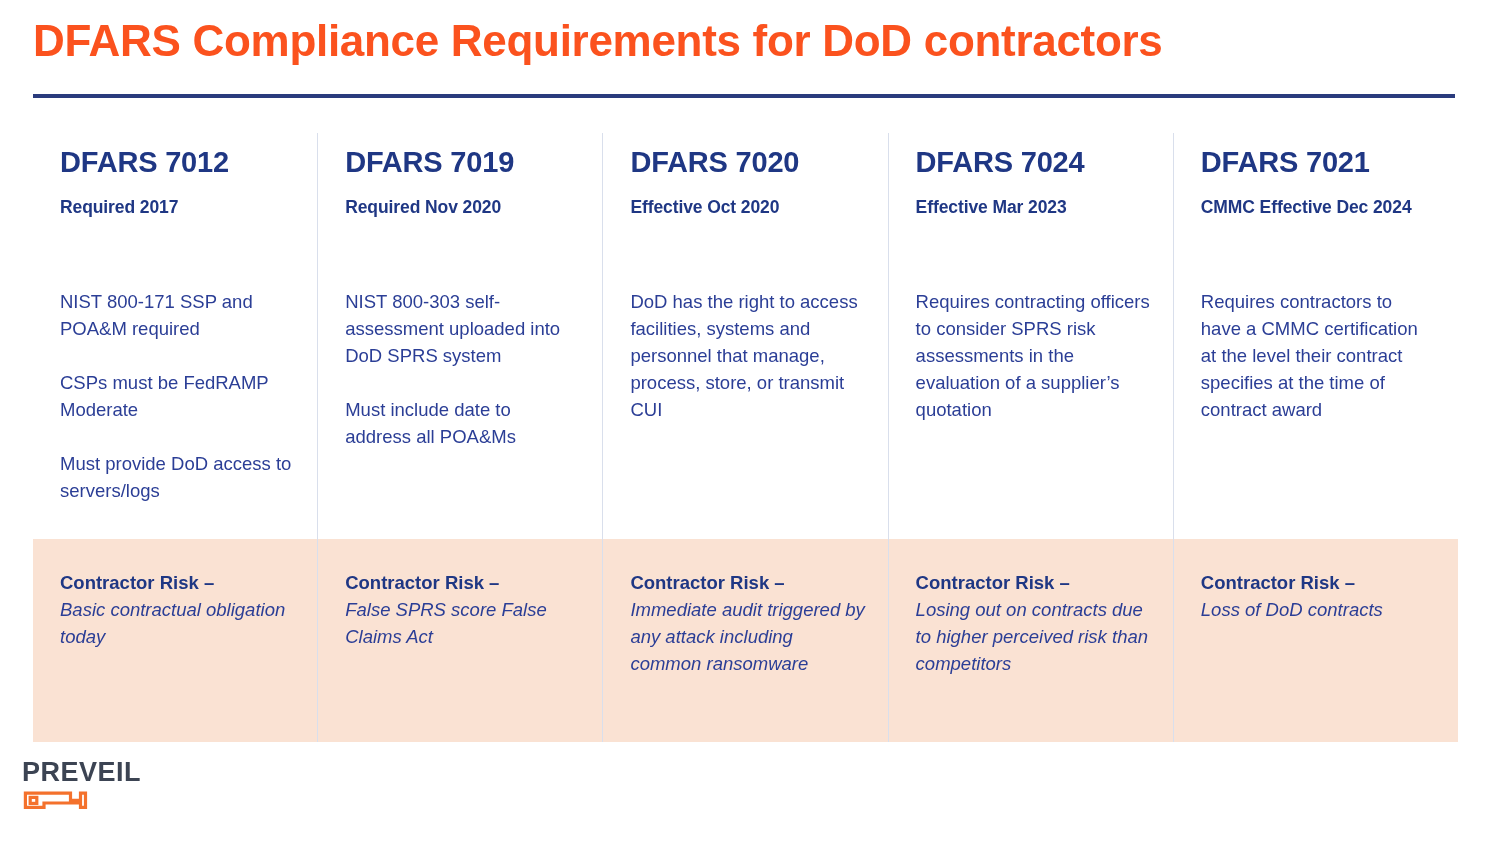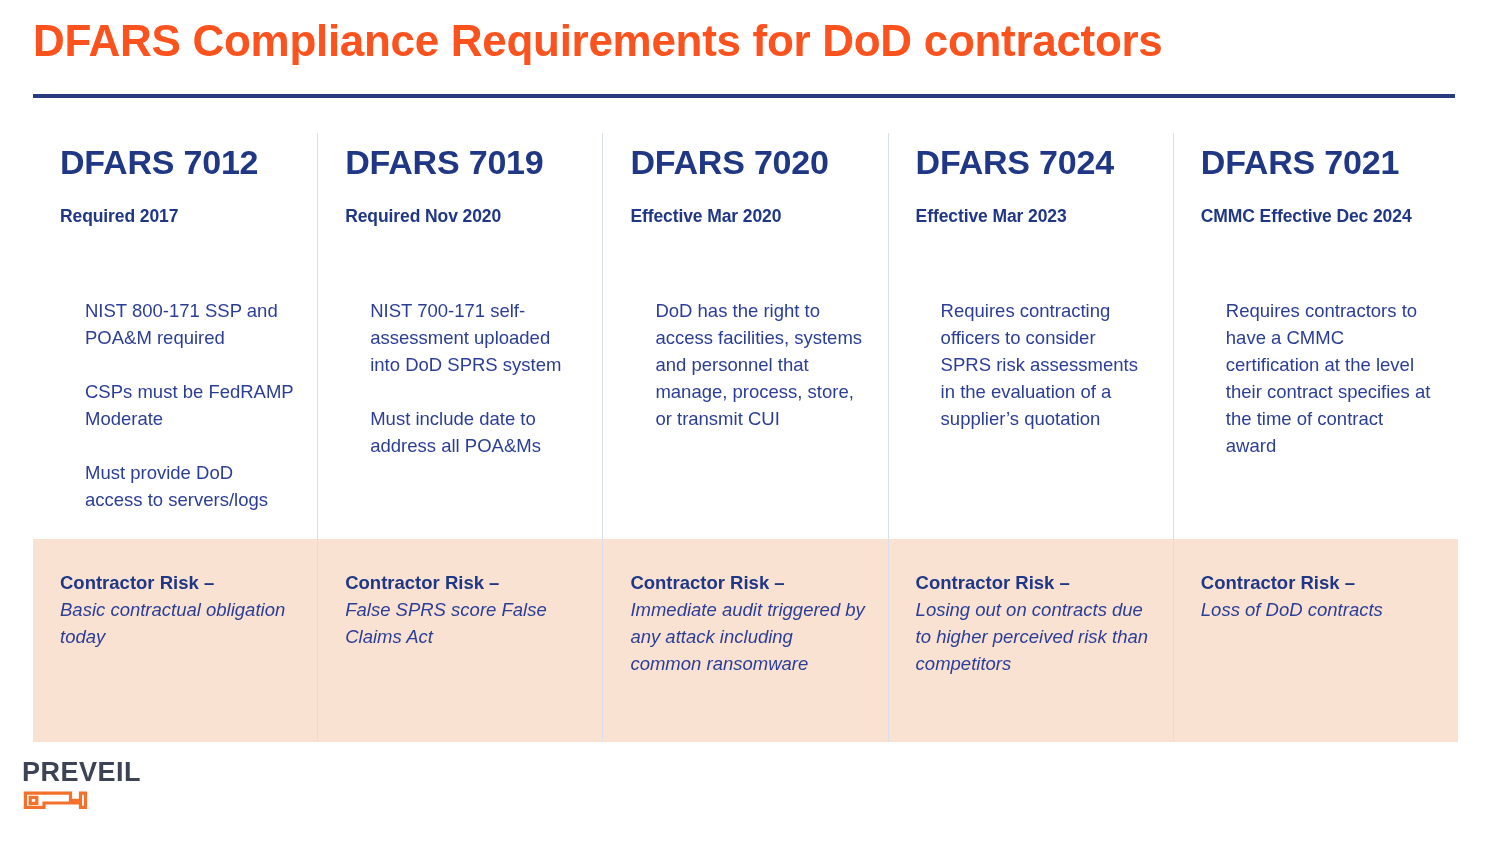--- a/index.html
+++ b/index.html
@@ -77,41 +77,40 @@
   }
 
   .col-lower {
     box-sizing: border-box;
     flex: 1 1 auto;
     background: #FAE2D3;
     padding: 30px 22px 0 27px;
   }
 
   .code {
-    font-size: 34px;
+    font-size: 29px;
     line-height: 32px;
     font-weight: bold;
     color: #1F3784;
     letter-spacing: -0.2px;
     white-space: nowrap;
   }
 
   .date {
-    margin-top: 27px;
+    margin-top: 18px;
     font-size: 17.5px;
     line-height: 22px;
     font-weight: bold;
     color: #1F3784;
     letter-spacing: -0.1px;
     white-space: nowrap;
   }
 
   .body-list {
     margin-top: 70px;
-    margin-left: 25px;
   }
   .body-item {
     font-size: 18.5px;
     line-height: 27px;
     color: #2B3E96;
     margin-bottom: 27px;
   }
   .body-item:last-child { margin-bottom: 0; }
 
   .risk-label {
@@ -173,34 +172,34 @@
         <div class="risk-label">Contractor Risk –</div>
         <div class="risk-text">Basic contractual obligation today</div>
       </div>
     </div>
 
     <div class="col">
       <div class="col-upper">
         <div class="code">DFARS 7019</div>
         <div class="date">Required Nov 2020</div>
         <div class="body-list">
-          <div class="body-item">NIST 700-171 self-assessment uploaded into DoD SPRS system</div>
+          <div class="body-item">NIST 800-303 self-assessment uploaded into DoD SPRS system</div>
           <div class="body-item">Must include date to address all POA&amp;Ms</div>
         </div>
       </div>
       <div class="col-lower">
         <div class="risk-label">Contractor Risk –</div>
         <div class="risk-text">False SPRS score False Claims Act</div>
       </div>
     </div>
 
     <div class="col">
       <div class="col-upper">
         <div class="code">DFARS 7020</div>
-        <div class="date">Effective Mar 2020</div>
+        <div class="date">Effective Oct 2020</div>
         <div class="body-list">
           <div class="body-item">DoD has the right to access facilities, systems and personnel that manage, process, store, or transmit CUI</div>
         </div>
       </div>
       <div class="col-lower">
         <div class="risk-label">Contractor Risk –</div>
         <div class="risk-text">Immediate audit triggered by any attack including common ransomware</div>
       </div>
     </div>
 

